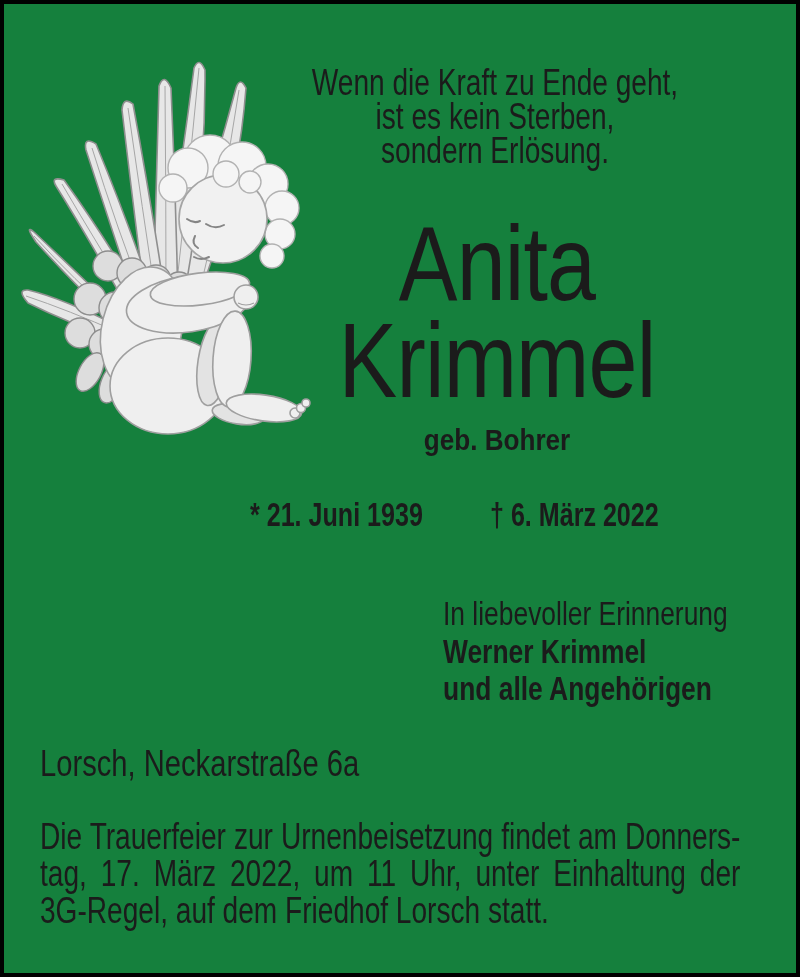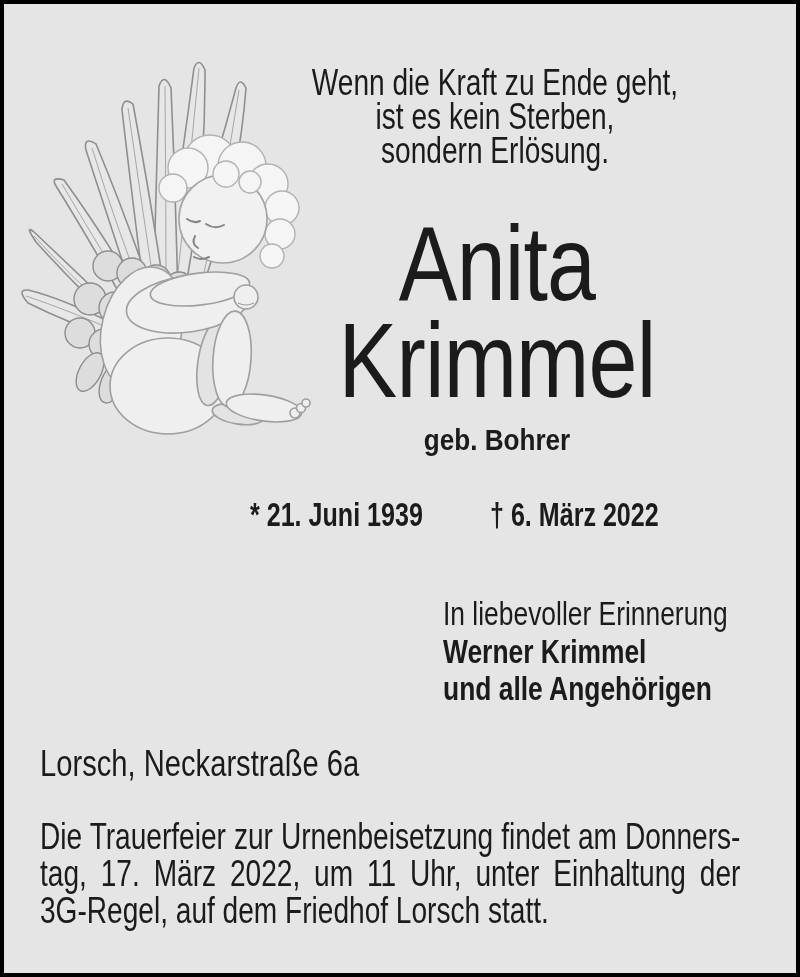--- a/index.html
+++ b/index.html
@@ -1,19 +1,19 @@
 <!DOCTYPE html>
 <html><head>
 <meta charset="utf-8">
 <style>
   html,body{margin:0;padding:0;background:#ffffff;}
   .page{
     position:relative;
     width:800px;height:977px;
-    background:#e5e5e5;
+    background:#15803d;
     box-shadow: inset 0 0 0 4px #000000;
     overflow:hidden;
     font-family:"Liberation Sans","DejaVu Sans",sans-serif;
     color:#1b1b1b;
   }
   .abs{position:absolute;}
   .nowrap{white-space:nowrap;}
 
   .angel{left:10px;top:56px;width:312px;height:392px;}
 

